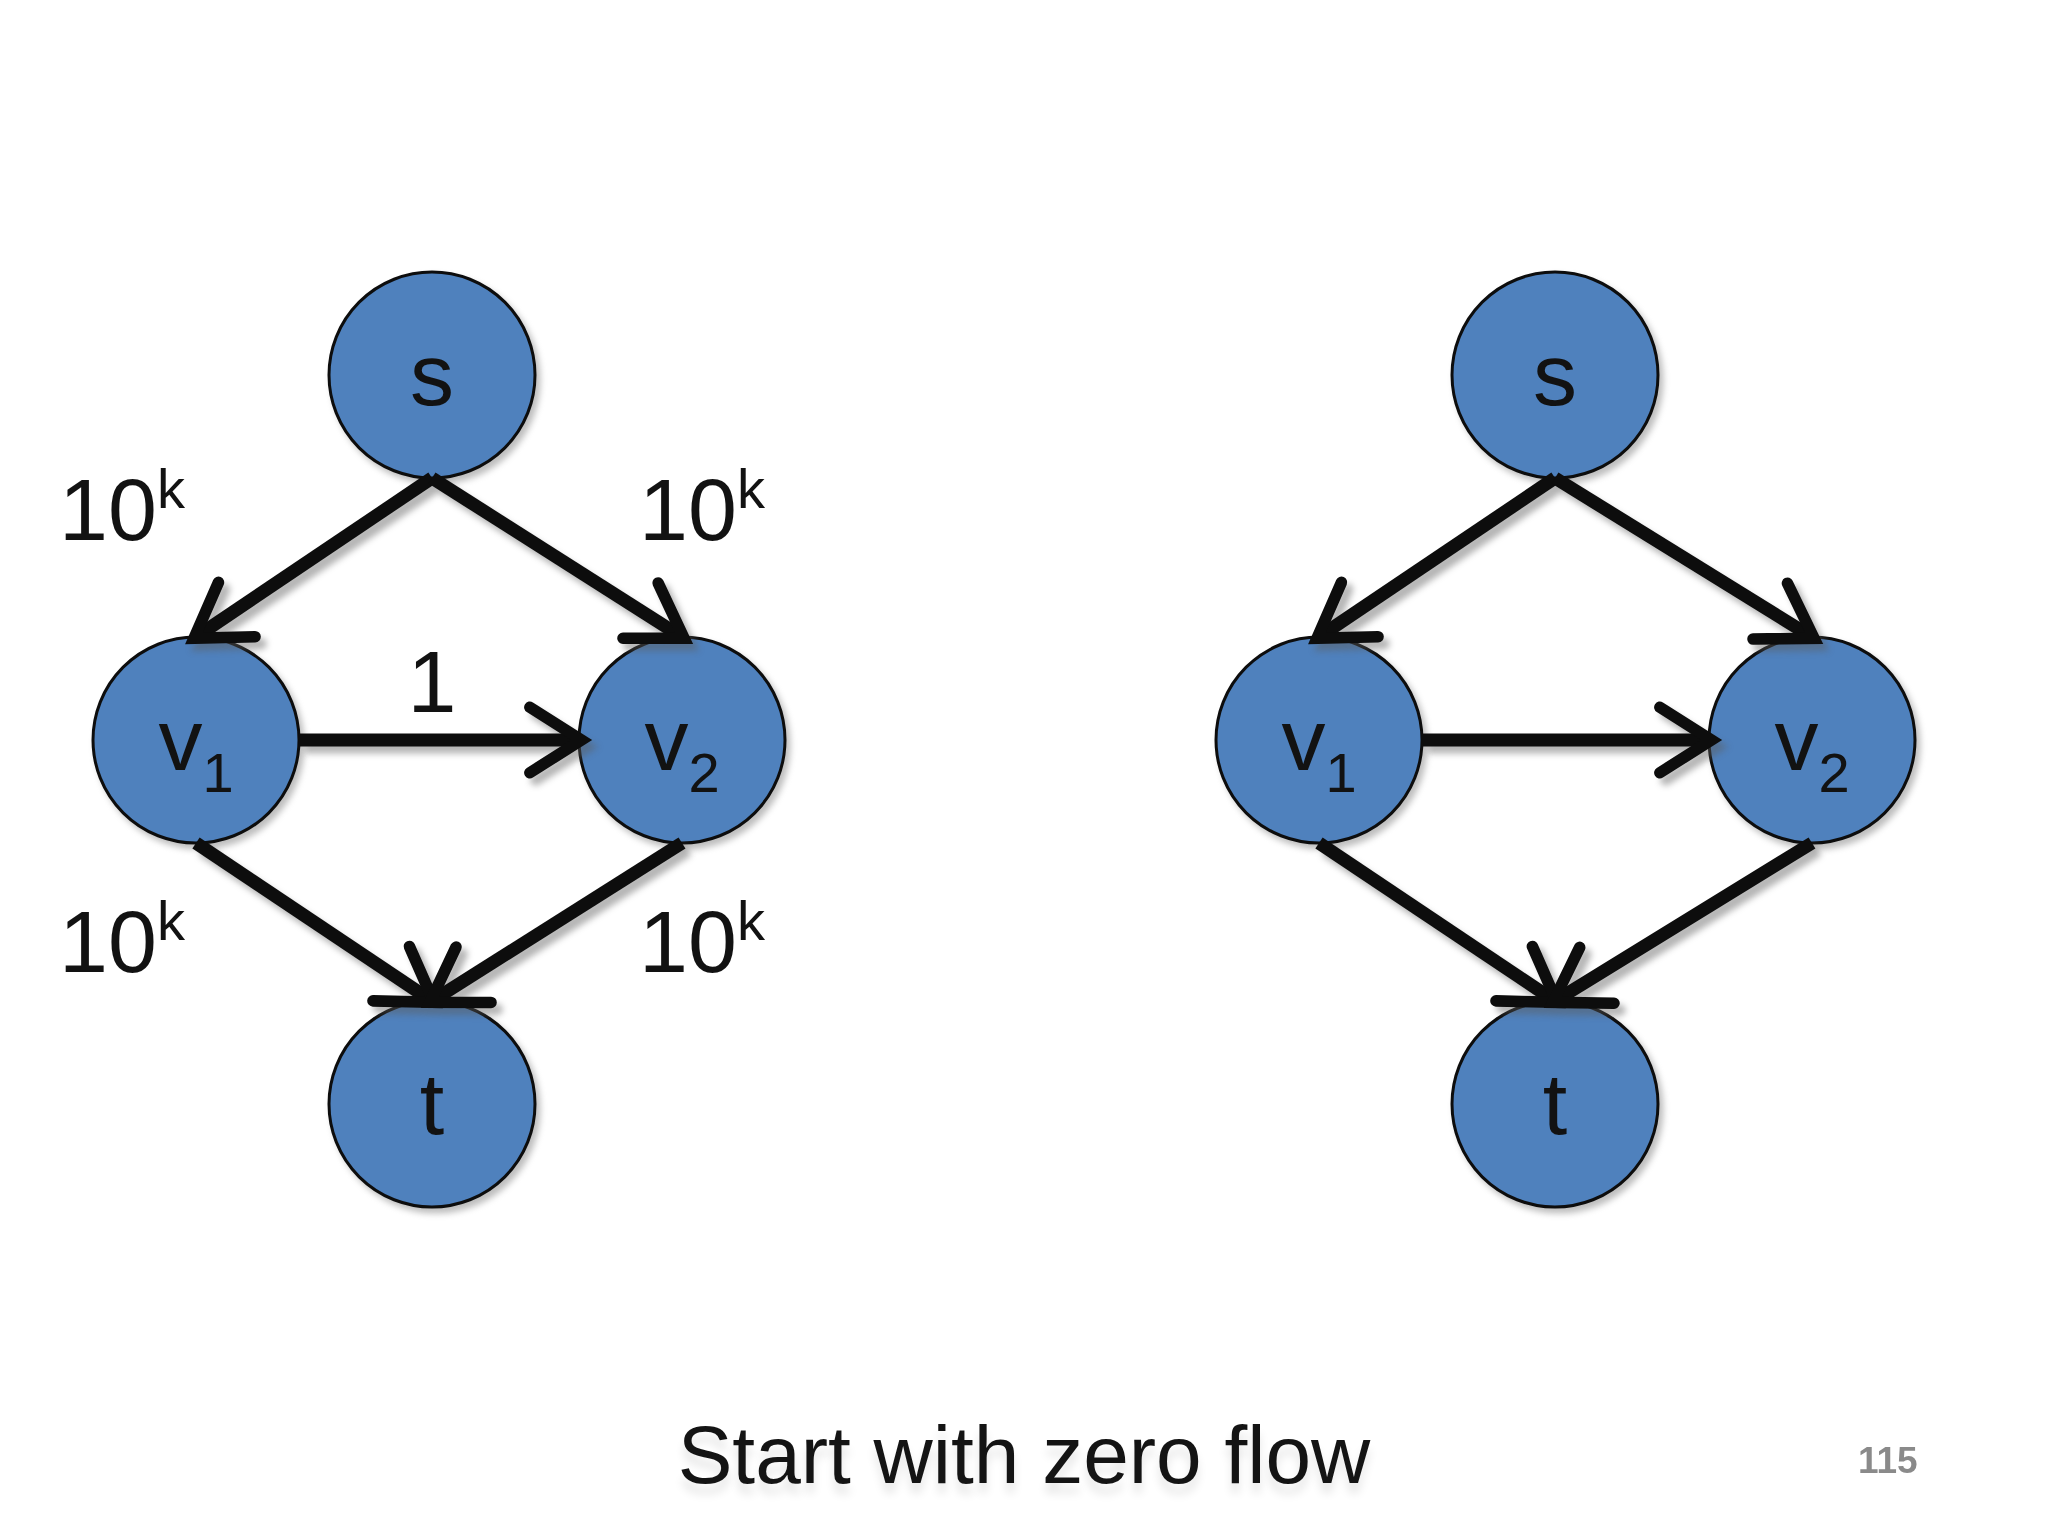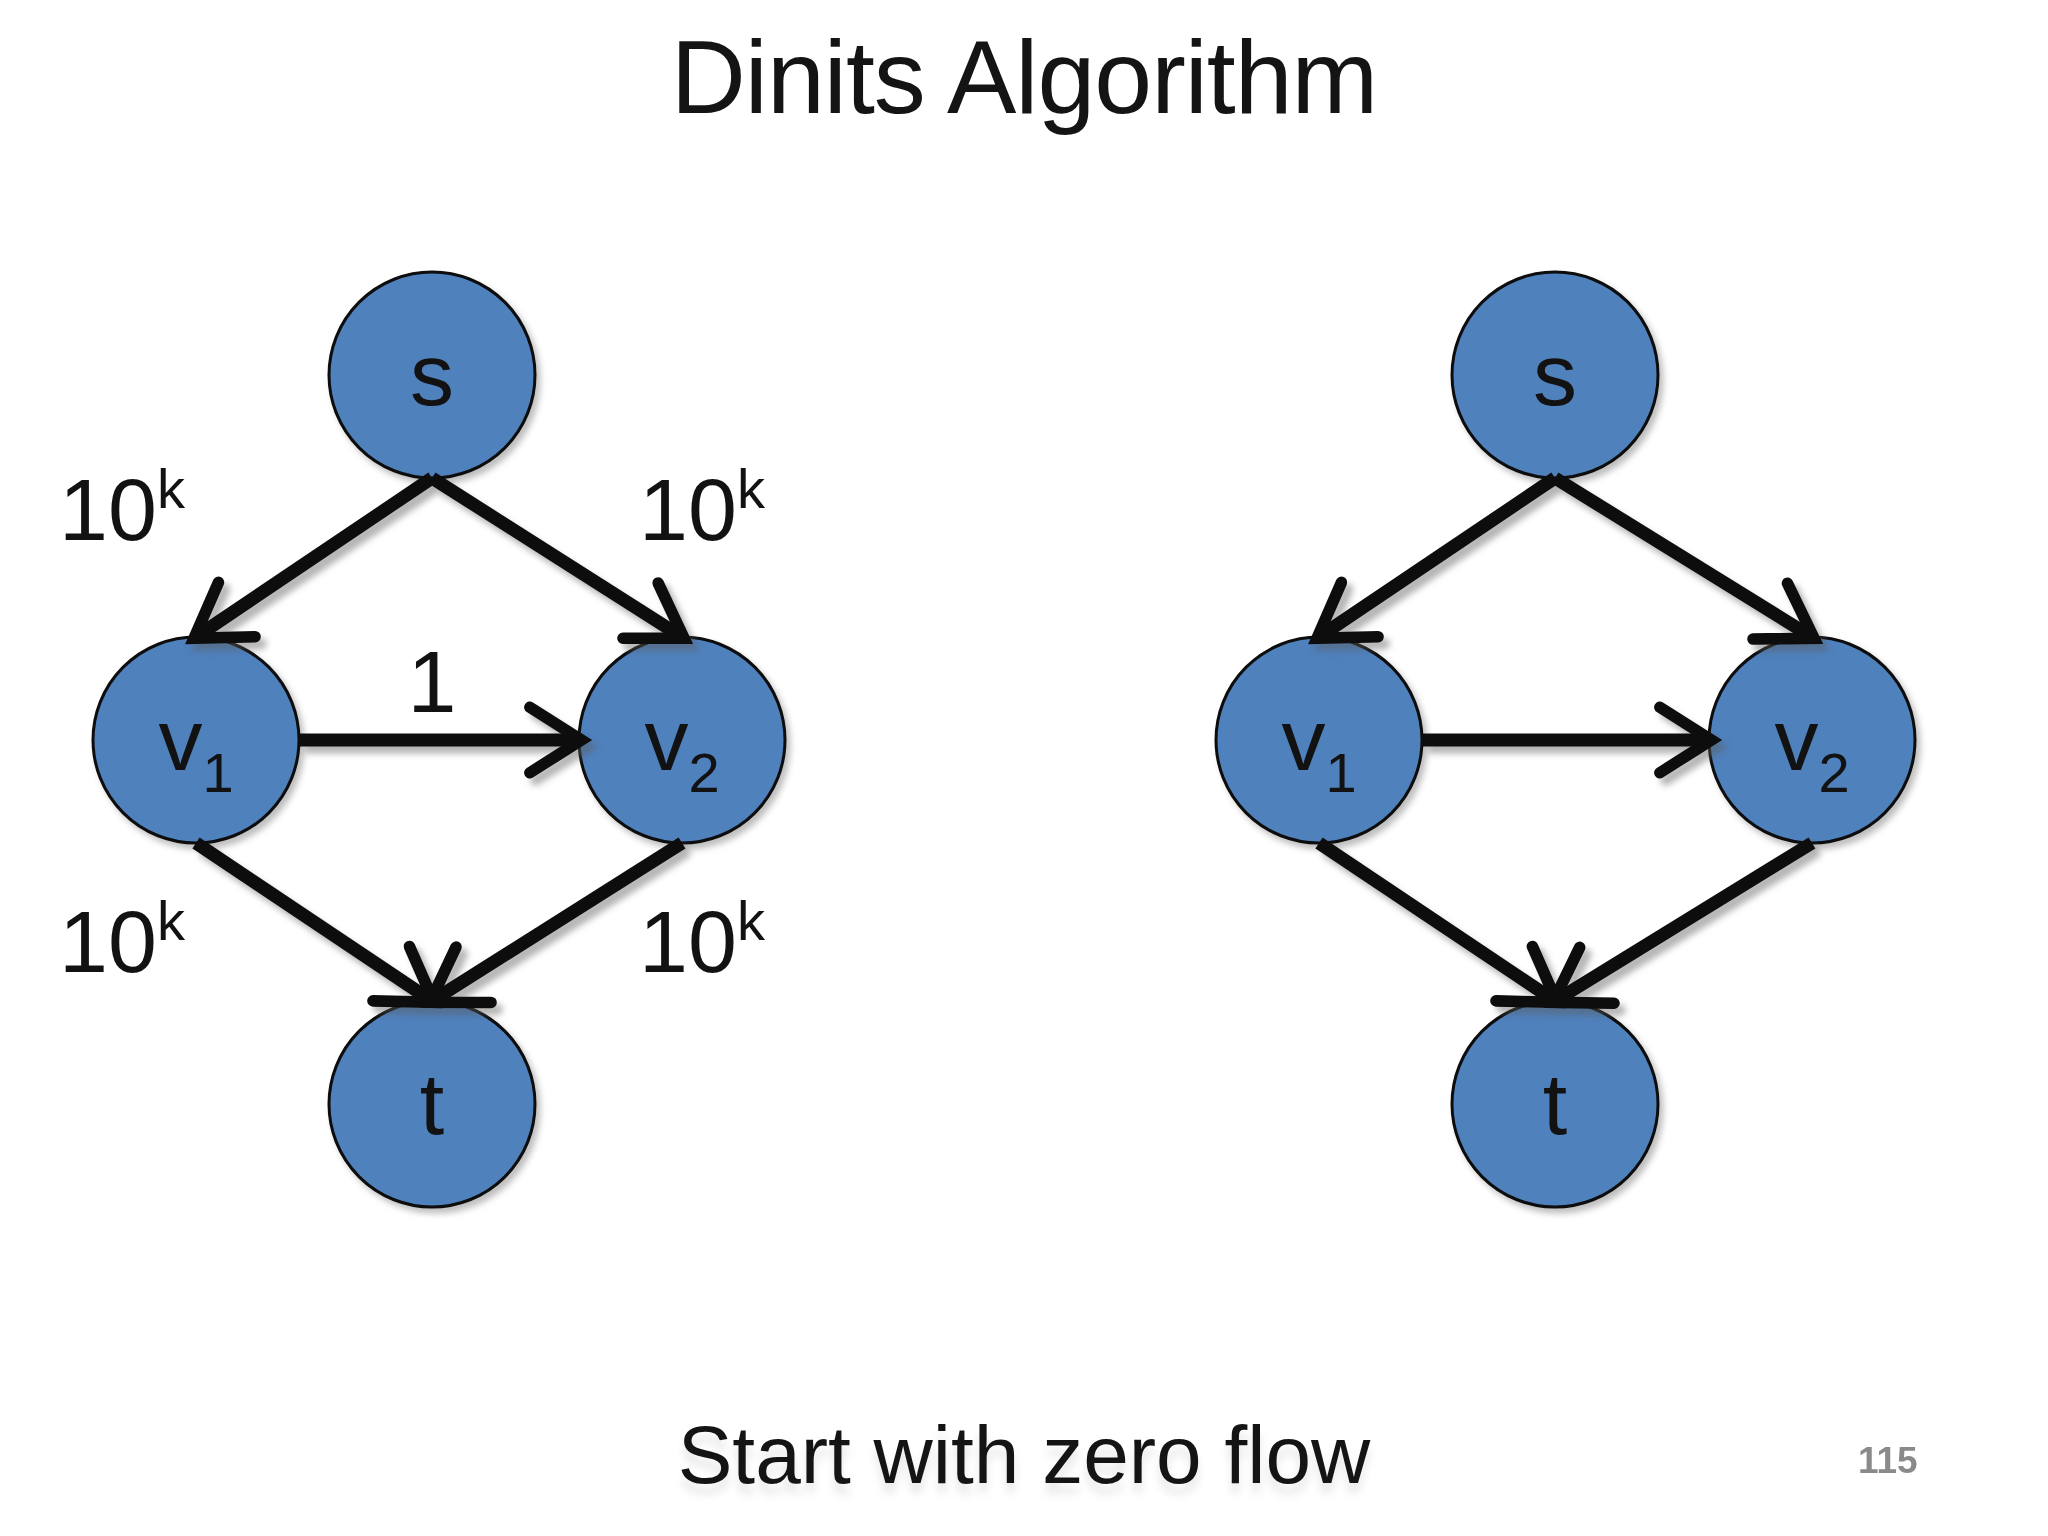--- a/index.html
+++ b/index.html
@@ -30,21 +30,20 @@
   }
   .page-number{
     position:absolute;top:1440px;left:1858px;
     font-size:37px;color:#8a8a8a;font-weight:bold;
   }
 </style>
 </head>
 <body>
 
 <div class="slide">
-  <div class="slide-title">Dinits Algorithm</div>
 
   <svg id="diagram" class="diagram-svg" viewBox="0 0 2048 1536" xmlns="http://www.w3.org/2000/svg">
     <defs>
       <marker id="arrowhead" viewBox="0 0 12 12" refX="9.6" refY="6" markerWidth="5.6" markerHeight="5.6" markerUnits="strokeWidth" orient="auto" overflow="visible">
         <path d="M1.5,0.6 L10,6 L1.5,11.4" fill="none" stroke="#0d0d0d" stroke-width="1.9" stroke-linecap="round"></path>
       </marker>
     </defs>
 
   <g>
         <g class="nodes">

